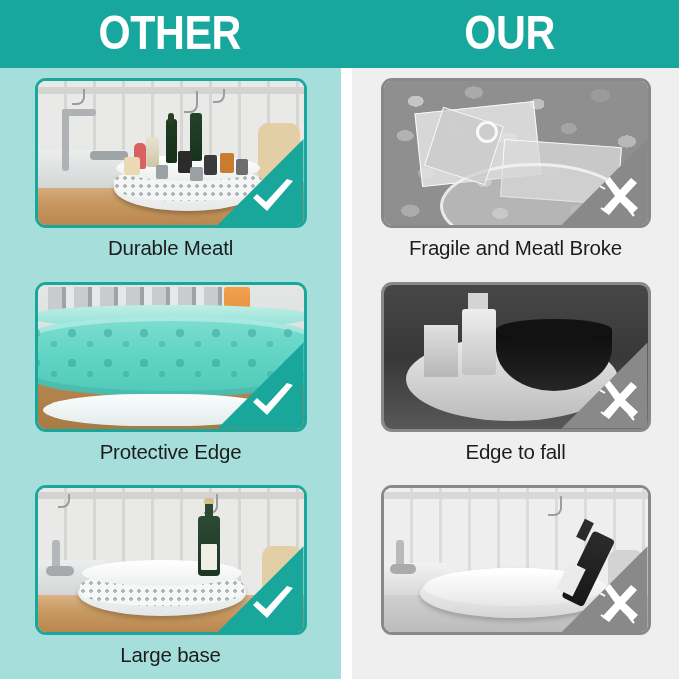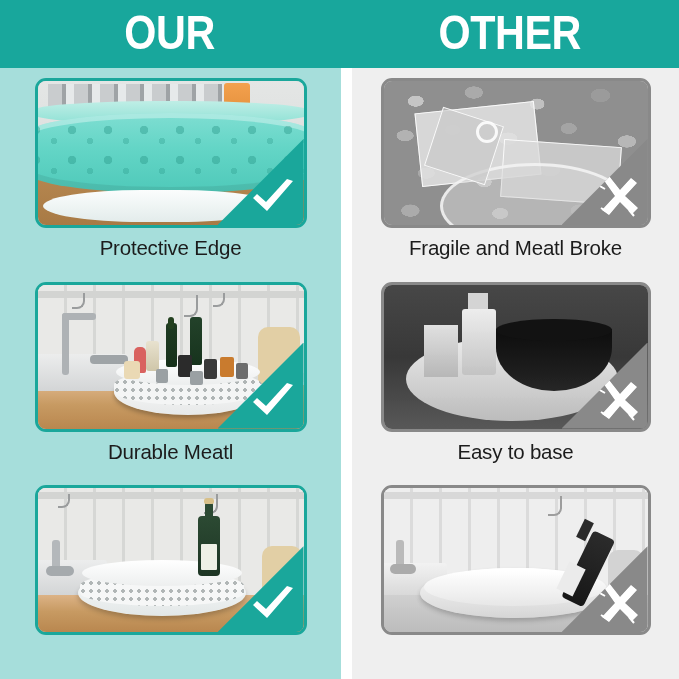--- a/index.html
+++ b/index.html
@@ -155,50 +155,30 @@
     border-radius:50%/60%;
   }
   .chrome-row { position:absolute; left:4%; top:2%; width:66%; height:16%;
       background:repeating-linear-gradient(90deg,#c9ccce 0 14px,#9fa3a6 14px 18px,#e6e9ea 18px 26px); }
 </style>
 </head>
 <body>
 
 <div class="header">
   <div class="header-half">
+    <span class="header-title">OTHER</span>
+  </div>
+  <div class="header-half">
     <span class="header-title">OUR</span>
   </div>
-  <div class="header-half">
-    <span class="header-title">OTHER</span>
-  </div>
 </div>
 
 <div class="columns">
 
   <div class="col col-our">
-
-    <div class="cell">
-      <div class="card">
-        <div class="scene" style="background:linear-gradient(180deg,#e4e6e5 0%,#dcdedd 55%,#b98a52 56%,#a87a45 100%);">
-          <div class="chrome-row"></div>
-          <div class="bottle" style="right:54px;top:2px;width:26px;height:40px;background:linear-gradient(180deg,#f3a14e,#e08b37);border-radius:3px;"></div>
-          <div class="mint-top"></div>
-          <div class="mint-band">
-              <div class="mint-pattern"></div>
-            </div>
-          <div class="mint-base"></div>
-        </div>
-        <div class="corner">
-          <svg width="46" height="38" viewBox="0 0 46 38">
-            <path d="M3 19 L17 32 L43 2 L37 0 L16 23 L7 15 Z" fill="#ffffff"></path>
-          </svg>
-        </div>
-      </div>
-      <div class="caption">Protective Edge</div>
-    </div>
 
     <div class="cell">
       <div class="card">
         <div class="scene">
           <div class="wall"></div>
           <div class="wall-rail" style="top:6px;"></div>
           <div class="wall-rail" style="top:88px;height:9px;background:#dcdddb;"></div>
           <div class="counter2"></div>
 
           <div class="sink" style="left:-2%;bottom:26%;width:36%;height:26%;"></div>
@@ -233,20 +213,40 @@
           <svg width="46" height="38" viewBox="0 0 46 38">
             <path d="M3 19 L17 32 L43 2 L37 0 L16 23 L7 15 Z" fill="#ffffff"></path>
           </svg>
         </div>
       </div>
       <div class="caption">Durable Meatl</div>
     </div>
 
     <div class="cell">
       <div class="card">
+        <div class="scene" style="background:linear-gradient(180deg,#e4e6e5 0%,#dcdedd 55%,#b98a52 56%,#a87a45 100%);">
+          <div class="chrome-row"></div>
+          <div class="bottle" style="right:54px;top:2px;width:26px;height:40px;background:linear-gradient(180deg,#f3a14e,#e08b37);border-radius:3px;"></div>
+          <div class="mint-top"></div>
+          <div class="mint-band">
+              <div class="mint-pattern"></div>
+            </div>
+          <div class="mint-base"></div>
+        </div>
+        <div class="corner">
+          <svg width="46" height="38" viewBox="0 0 46 38">
+            <path d="M3 19 L17 32 L43 2 L37 0 L16 23 L7 15 Z" fill="#ffffff"></path>
+          </svg>
+        </div>
+      </div>
+      <div class="caption">Protective Edge</div>
+    </div>
+
+    <div class="cell">
+      <div class="card">
         <div class="scene">
           <div class="wall" style="height:76%;"></div>
           <div class="wall-rail" style="top:4px;"></div>
           <div class="counter2" style="height:26%;"></div>
           <div class="sink" style="left:-4%;bottom:26%;width:30%;height:24%;"></div>
           <div class="faucet-stem" style="left:14px;top:52px;width:8px;height:30px;background:#b4b8bb;"></div>
           <div class="faucet-stem" style="left:8px;top:78px;width:28px;height:10px;background:#a5aaad;border-radius:5px;"></div>
           <div class="hook" style="left:20px;top:6px;width:12px;height:14px;"></div>
           <div class="hook" style="left:166px;top:6px;width:14px;height:20px;"></div>
           <div class="board" style="right:2px;top:58px;width:40px;height:60px;"></div>
@@ -259,20 +259,21 @@
           <div class="bottle" style="left:167px;bottom:112px;width:8px;height:18px;background:#2c4a33;"></div>
           <div class="bottle" style="left:166px;bottom:128px;width:10px;height:6px;background:#d8c089;"></div>
           <div class="bottle" style="left:163px;bottom:62px;width:16px;height:26px;background:#eef0e6;border-radius:1px;"></div>
         </div>
         <div class="corner">
           <svg width="46" height="38" viewBox="0 0 46 38">
             <path d="M3 19 L17 32 L43 2 L37 0 L16 23 L7 15 Z" fill="#ffffff"></path>
           </svg>
         </div>
       </div>
+      <div class="caption">Large base</div>
     </div>
   </div>
 
   <div class="col-gap"></div>
 
   <div class="col col-other">
 
     <div class="cell">
       <div class="card gray">
         <div class="scene">
@@ -306,21 +307,21 @@
           <div style="position:absolute;left:78px;bottom:54px;width:34px;height:66px;background:linear-gradient(180deg,#e8e8e8,#c0c0c0);border-radius:3px;"></div>
           <div style="position:absolute;left:84px;bottom:120px;width:20px;height:16px;background:#d0d0d0;"></div>
         </div>
         <div class="corner">
           <svg width="44" height="42" viewBox="0 0 44 42">
             <path d="M7 4 L13 1 L24 15 L35 3 L41 8 L29 21 L42 33 L36 39 L24 27 L13 40 L6 35 L19 21 Z" fill="#ffffff"></path>
             <path d="M5 33 L13 38 M33 35 L38 41 M2 10 L9 14" stroke="#ffffff" stroke-width="2" fill="none"></path>
           </svg>
         </div>
       </div>
-      <div class="caption">Easy to base</div>
+      <div class="caption">Edge to fall</div>
     </div>
 
     <div class="cell">
       <div class="card gray">
         <div class="scene">
           <div class="wall" style="height:74%;"></div>
           <div class="wall-rail" style="top:4px;"></div>
           <div class="floorgray"></div>
           <div class="sink" style="left:-4%;bottom:26%;width:28%;height:22%;"></div>
           <div class="faucet-stem" style="left:12px;top:52px;width:8px;height:28px;background:#b4b8bb;"></div>

